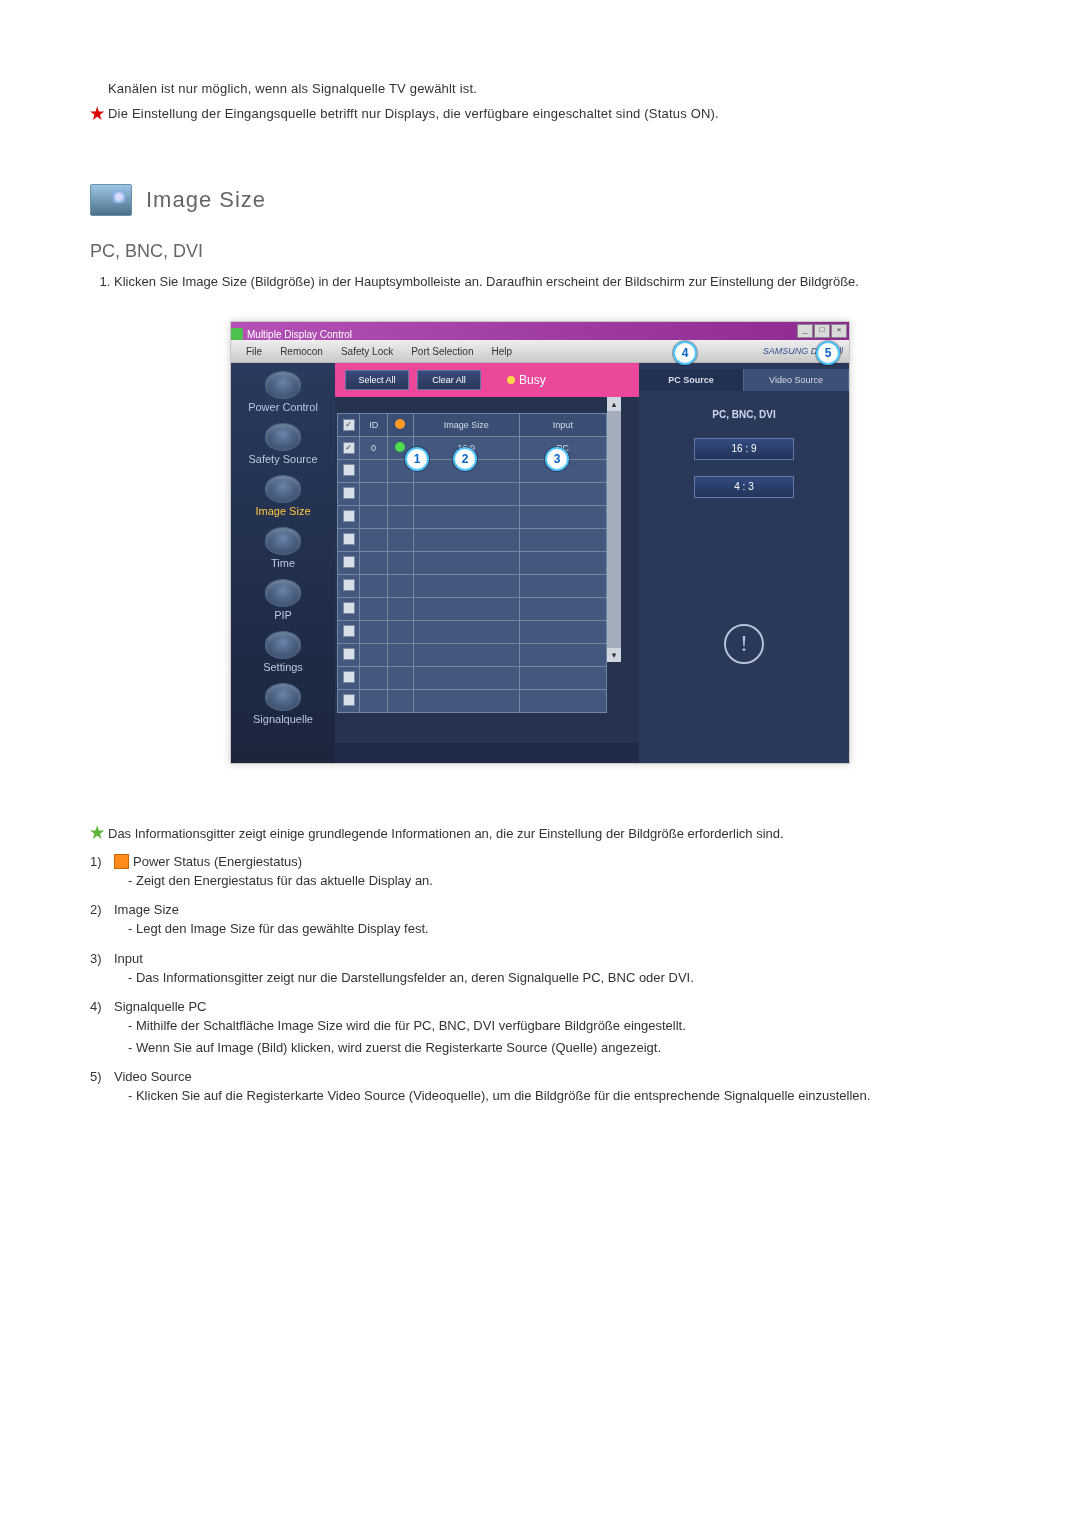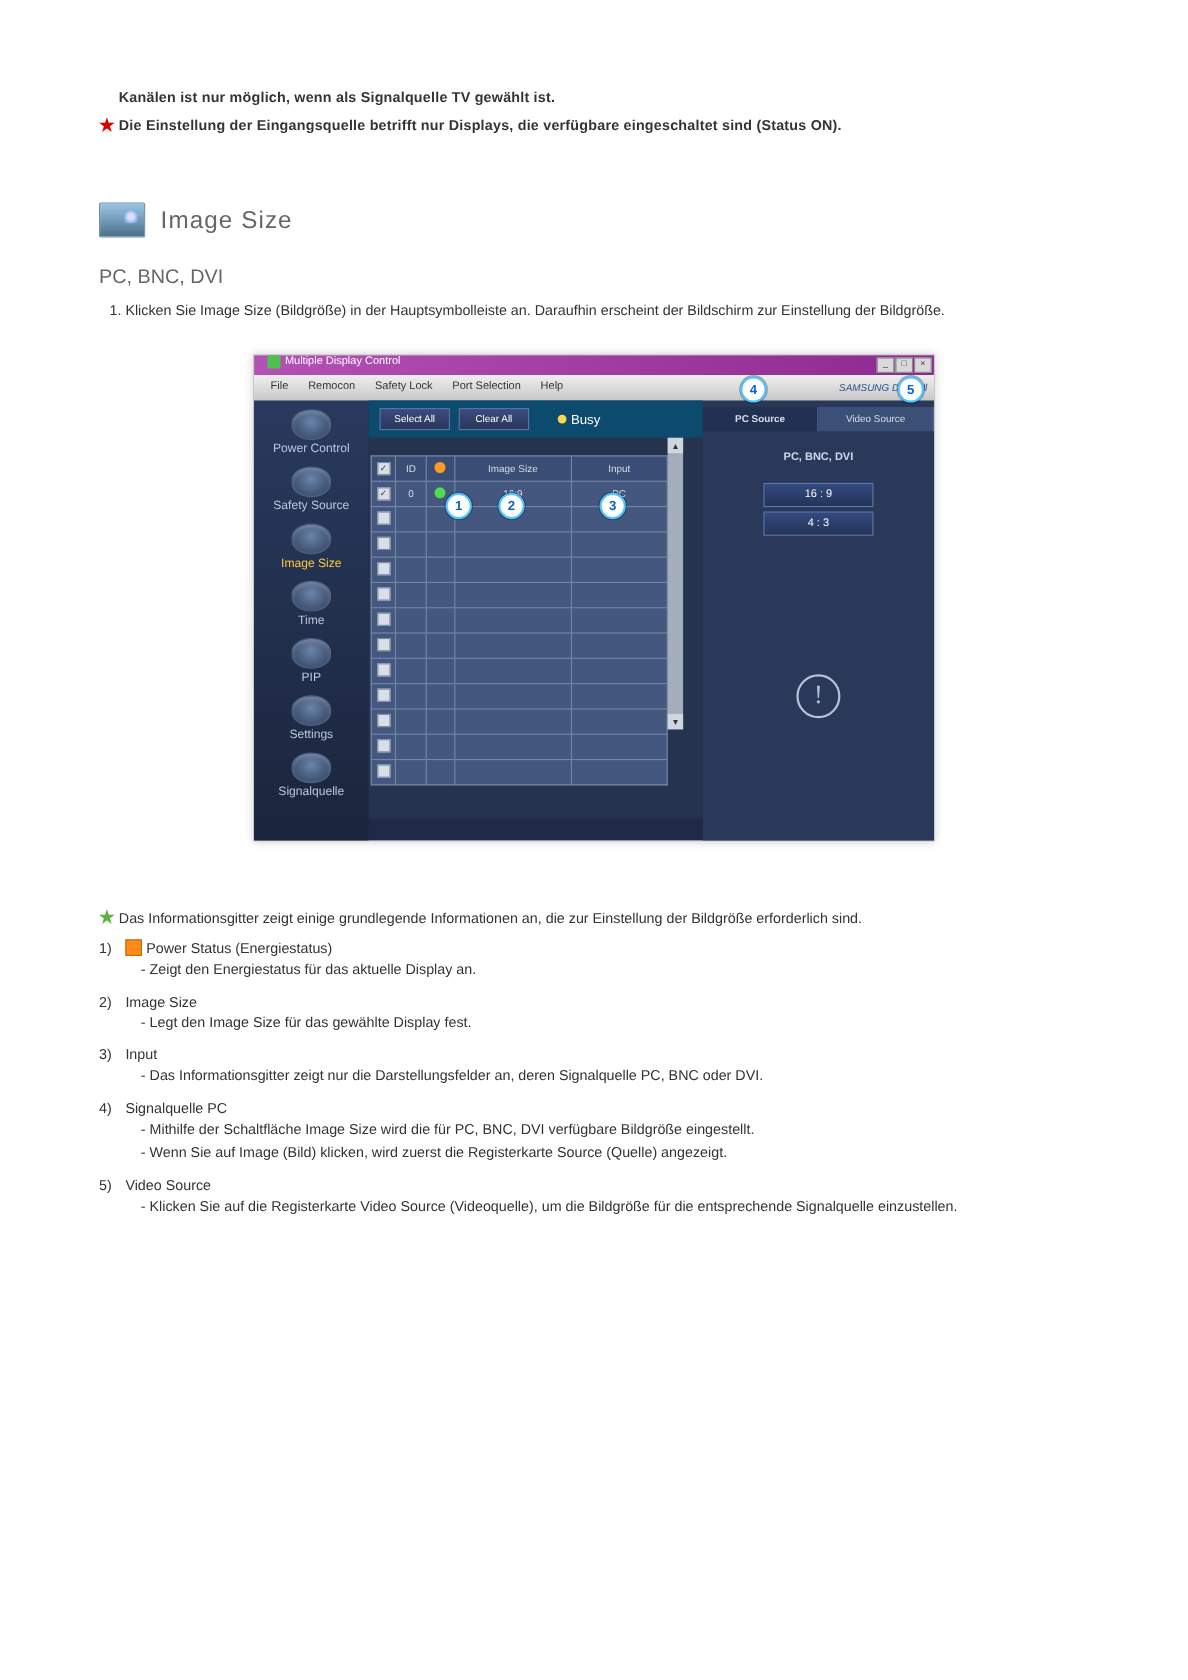--- a/index.html
+++ b/index.html
@@ -24,21 +24,20 @@
     font-size: 16px;
     font-weight: bold;
     width: 18px;
     flex: 0 0 18px;
     margin-top: -1px;
   }
   .bullet-text {
     flex: 1;
     line-height: 1.45;
     letter-spacing: 0.2px;
-    font-weight: bold;
   }
   .section-header {
     display: flex;
     align-items: center;
     margin-top: 60px;
     margin-bottom: 25px;
   }
   .section-icon {
     width: 40px;
     height: 30px;
@@ -77,23 +76,23 @@
   
   .mock {
     width: 618px;
     margin: 30px auto 60px auto;
     border: 1px solid #c9c9c9;
     box-shadow: 0 0 8px rgba(0,0,0,0.18);
     background: #f7f7f7;
   }
   .titlebar {
     display: flex;
-    align-items: flex-start;
+    align-items: flex-end;
     height: 18px;
-    padding: 0 12px;
+    padding: 0 0;
     font-size: 10px;
     color: #fff;
     background: linear-gradient(90deg,#b451b6,#8d2990);
     position: relative;
   }
   .titlebar .tb-icon {
     width: 12px; height: 12px;
     background: #4ec04e;
     margin-right: 4px;
     border-radius: 2px;
@@ -133,21 +132,21 @@
     right: 6px;
     color: #2f4f8f;
     font-style: italic;
     font-size: 9px;
   }
   .toolbar-row {
     display: flex;
     align-items: center;
     height: 34px;
     padding-left: 110px;
-    background: #0c4a6e;
+    background: #ec4899;
     color: #fff;
     font-size: 10px;
   }
   .tb-btn {
     width: 62px;
     height: 18px;
     line-height: 18px;
     text-align: center;
     font-size: 9px;
     color: #fff;
@@ -292,21 +291,21 @@
   .source-label {
     text-align: center;
     color: #cdd9ef;
     font-size: 10px;
     font-weight: bold;
     margin: 18px 0 18px 0;
   }
   .ratio-btn {
     width: 98px;
     height: 20px;
-    margin: 4px auto;
+    margin: 16px auto;
     font-size: 10px;
     color: #fff;
     text-align: center;
     line-height: 20px;
     background: linear-gradient(180deg,#334a7f,#233459);
     border: 1px solid #5f77aa;
   }
   .info-mark {
     width: 36px; height: 36px;
     margin: 126px auto 12px auto;

